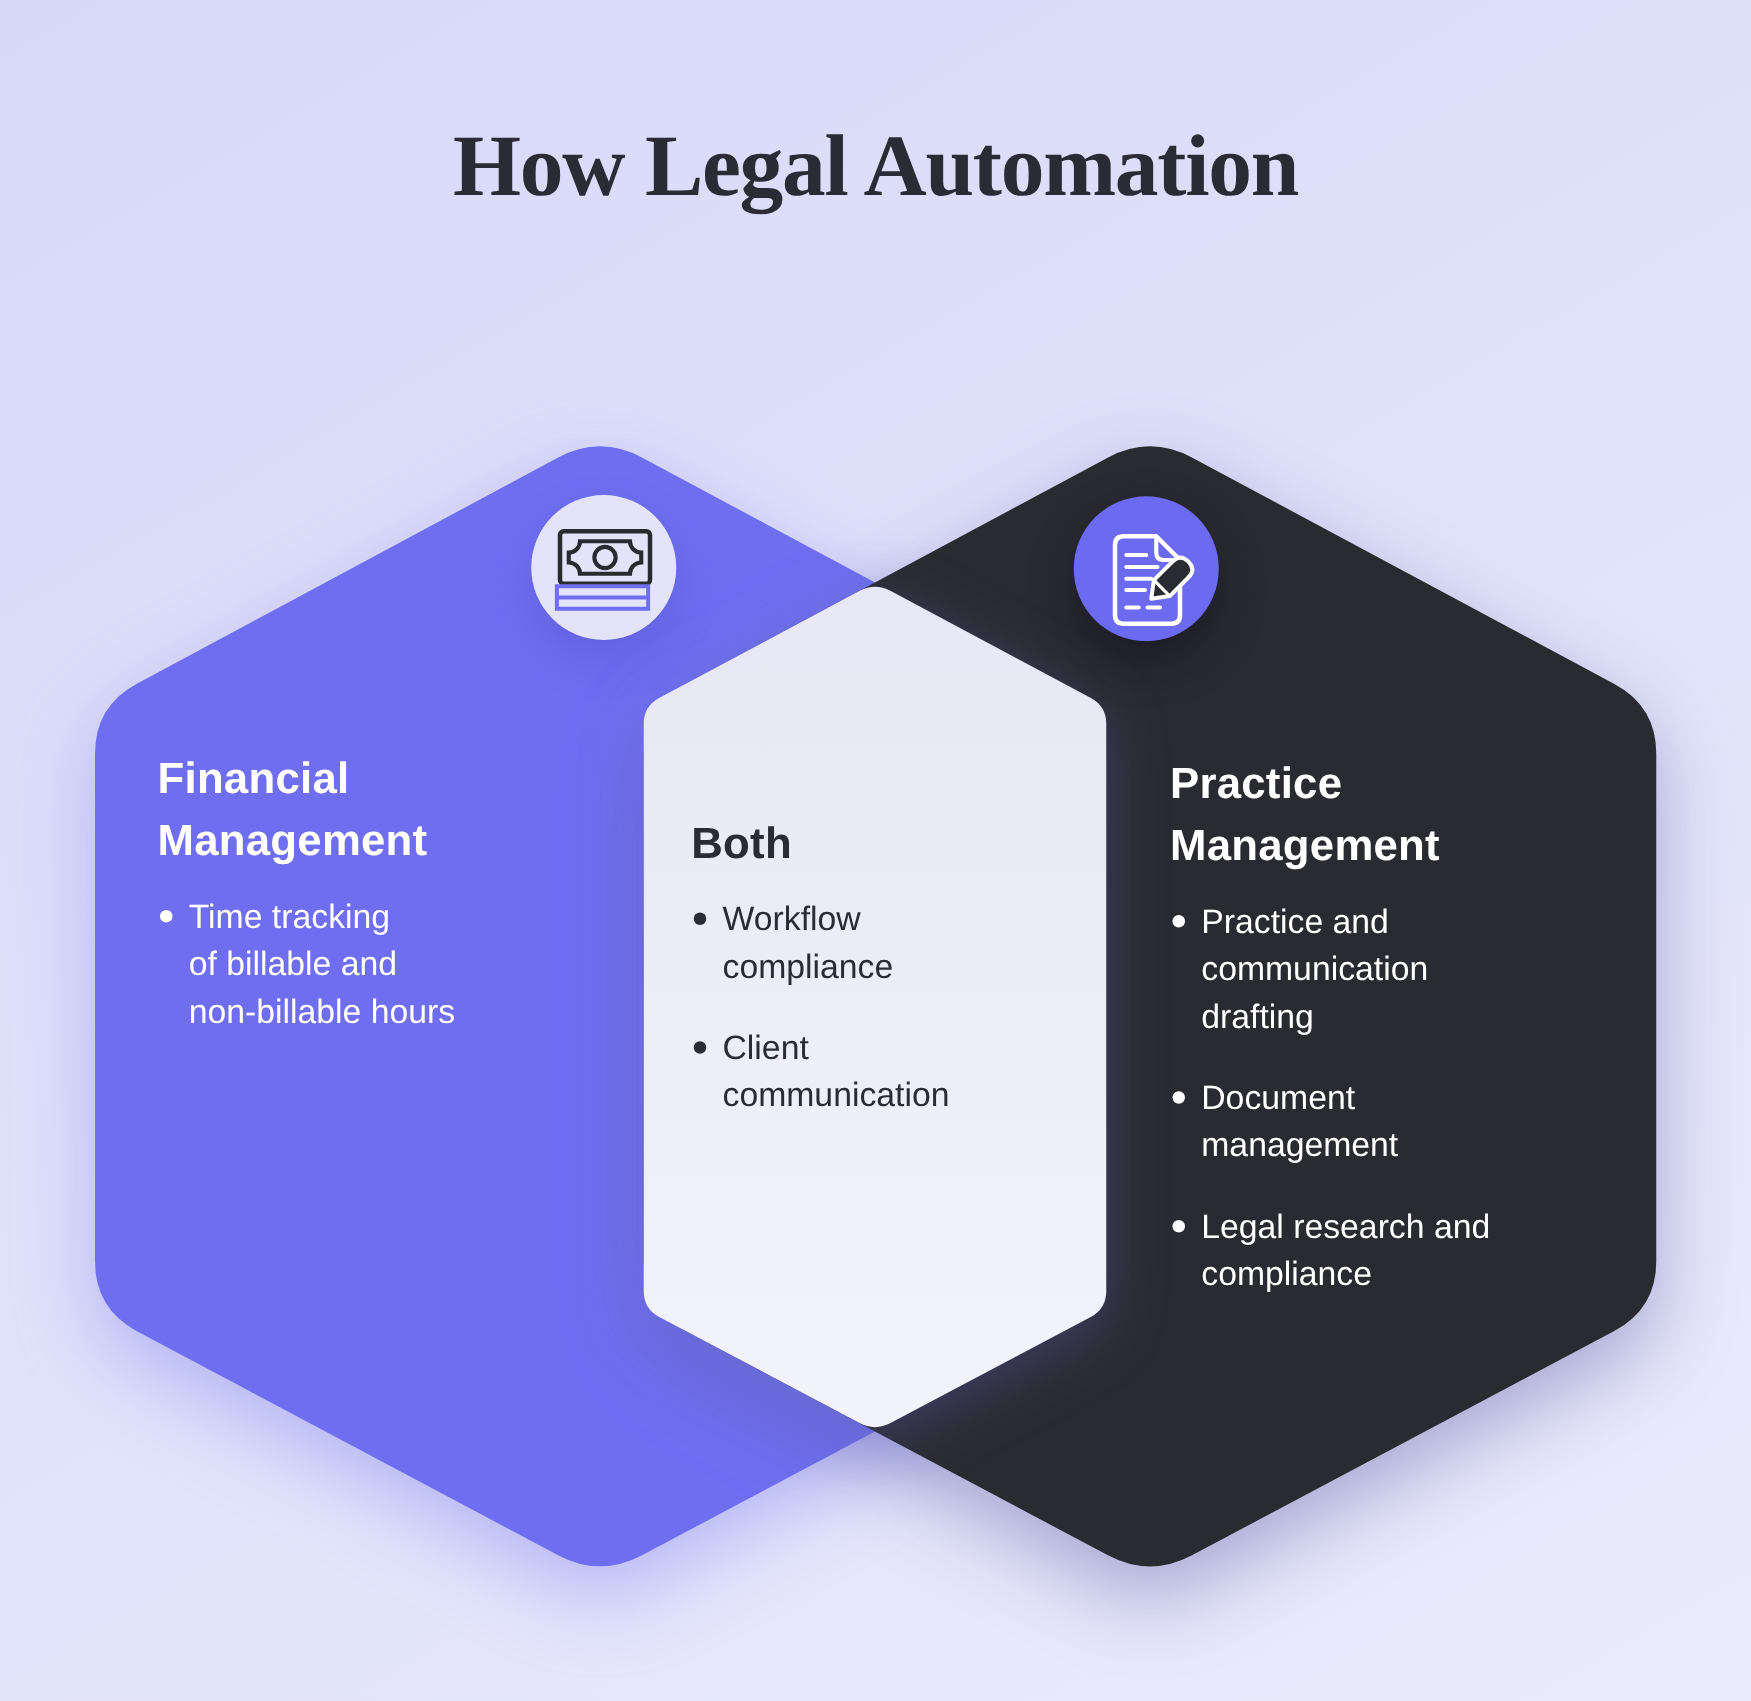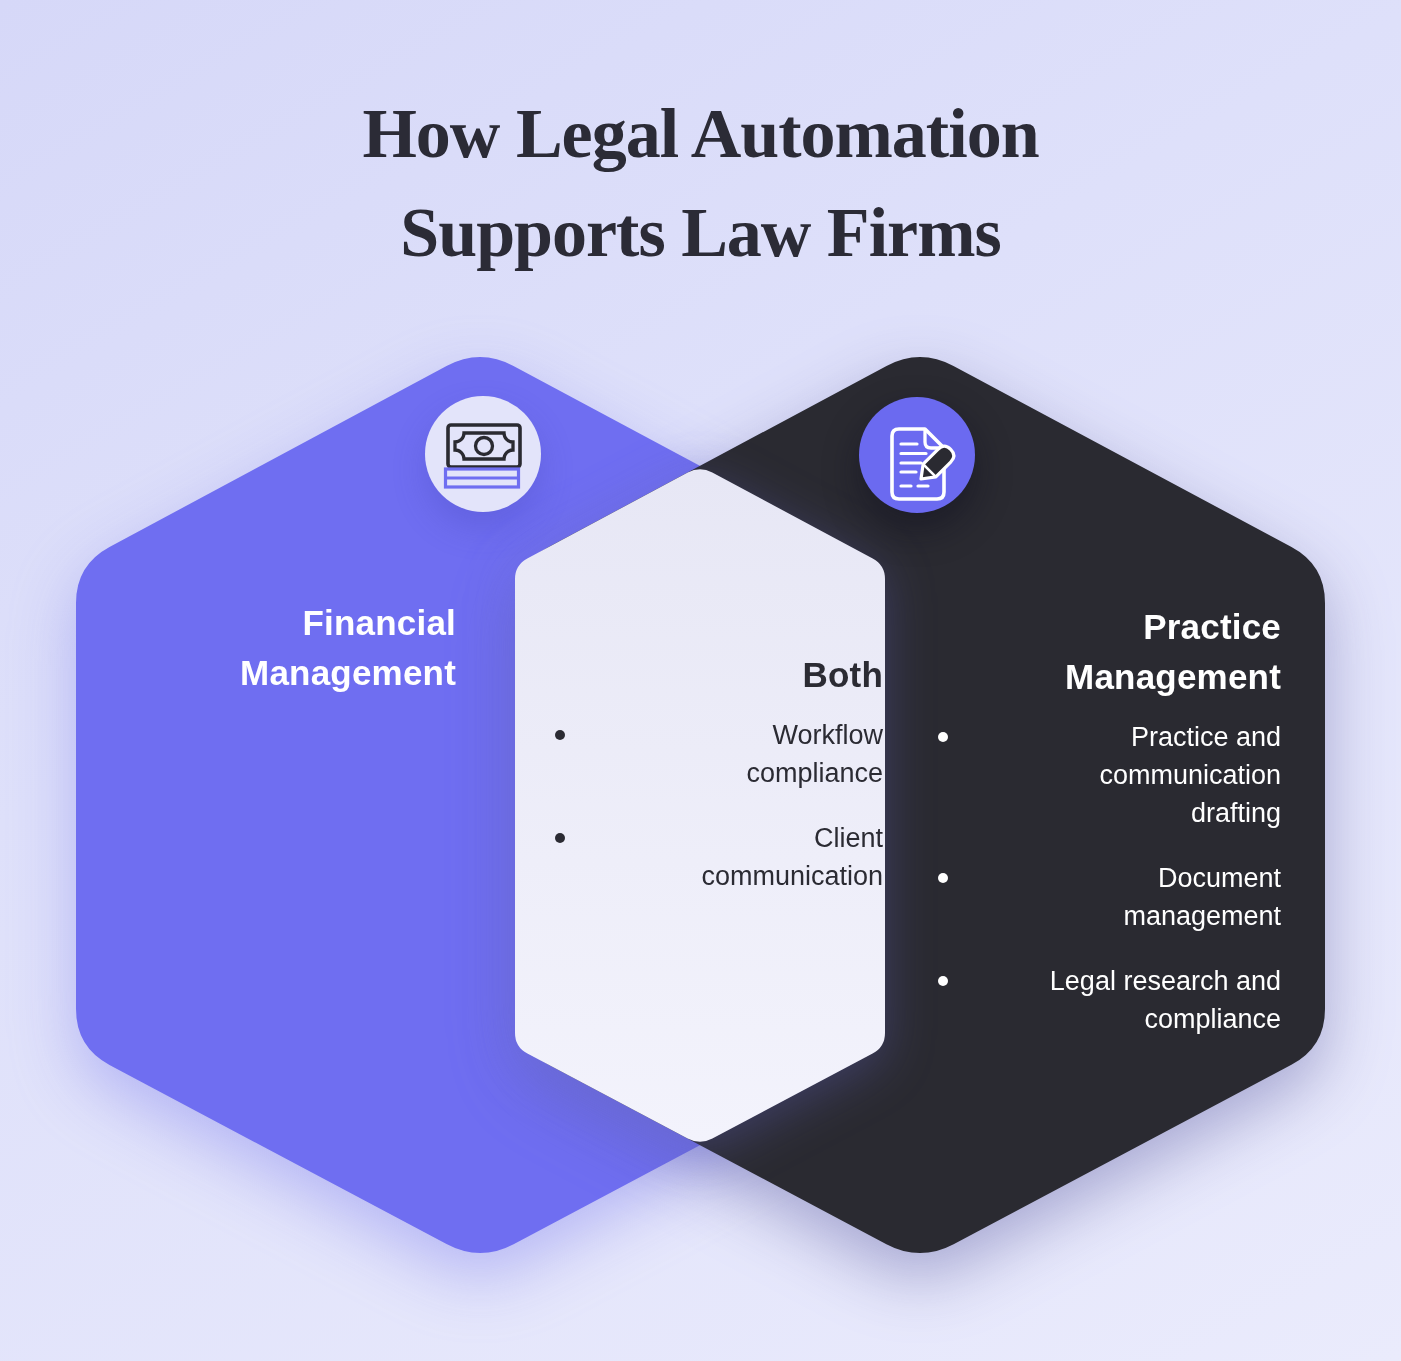--- a/index.html
+++ b/index.html
@@ -16,21 +16,21 @@
   .hexsvg{position:absolute;left:0;top:0;width:1401px;height:1361px;}
   #hex-left{filter:drop-shadow(0 24px 32px rgba(115,115,235,.40));}
   #hex-right{filter:drop-shadow(0 24px 32px rgba(90,90,160,.45));}
   #hex-lens{filter:drop-shadow(0 10px 24px rgba(115,115,235,.28));}
   .icon-circle{
     position:absolute;width:116px;height:116px;border-radius:50%;
     display:flex;align-items:center;justify-content:center;
   }
   .icon-circle.left{left:425px;top:396px;background:#e3e4fa;box-shadow:0 16px 32px rgba(70,70,185,.30);}
   .icon-circle.right{left:859px;top:397px;background:#6b6af0;box-shadow:0 16px 36px rgba(12,12,28,.45);}
-  .col{position:absolute;text-align:right;}
+  .col{position:absolute;}
   .col h2{
     margin:0 0 16px 0;font-size:35px;line-height:50px;font-weight:700;
     letter-spacing:.2px;white-space:pre-line;
   }
   .col ul{list-style:none;margin:0;padding:0;font-size:27px;line-height:38px;font-weight:400;}
   .col li{position:relative;padding-left:25px;margin:0 0 27px 0;white-space:pre-line;}
   .col li:last-child{margin-bottom:0;}
   .col li::before{
     content:"";position:absolute;left:2px;top:14px;width:10px;height:10px;
     border-radius:50%;background:currentColor;
@@ -39,21 +39,20 @@
   .both{left:553px;top:650px;width:330px;color:#2b2b33;}
   .practice{left:936px;top:602px;width:345px;color:#ffffff;}
 </style>
 </head>
 <body>
 
 <div class="canvas">
 
   <h1 class="title">
       <div>How Legal Automation</div>
-      <div>Supports Law Firms</div>
     </h1>
 
   <svg class="hexsvg" viewBox="0 0 1401 1361" xmlns="http://www.w3.org/2000/svg">
     <defs>
       <linearGradient id="lensGrad" x1="0" y1="0" x2="0" y2="1">
         <stop offset="0" stop-color="#e7e7f5"></stop>
         <stop offset="1" stop-color="#f3f3fc"></stop>
       </linearGradient>
     </defs>
     <path id="hex-left" fill="#6f6ef1" d="M446.5 366.0 Q480 348 513.5 365.9 L851.5 547.1 Q885 565 885.0 603.0 L885.0 1009.0 Q885 1047 851.4 1064.8 L513.6 1244.2 Q480 1262 446.5 1244.1 L109.5 1064.9 Q76 1047 76.0 1009.0 L76.0 603.0 Q76 565 109.5 547.0 Z"></path>
@@ -80,20 +79,23 @@
         <path d="M0 0 L12 -9 H33 Q42 -9 42 0 Q42 9 33 9 H12 Z" fill="#2a2a31" stroke="#ffffff" stroke-width="3.2" stroke-linejoin="round"></path>
         <path d="M12 -9 V9" stroke="#ffffff" stroke-width="2.6"></path>
       </g>
     </svg>
   </div>
 
   <section class="col financial">
     <h2>Financial
 Management</h2>
     <ul>
+      <li>Time tracking
+of billable and
+non-billable hours</li>
     </ul>
   </section>
 
   <section class="col both">
     <h2>Both</h2>
     <ul>
       <li>Workflow
 compliance</li>
       <li>Client
 communication</li>

